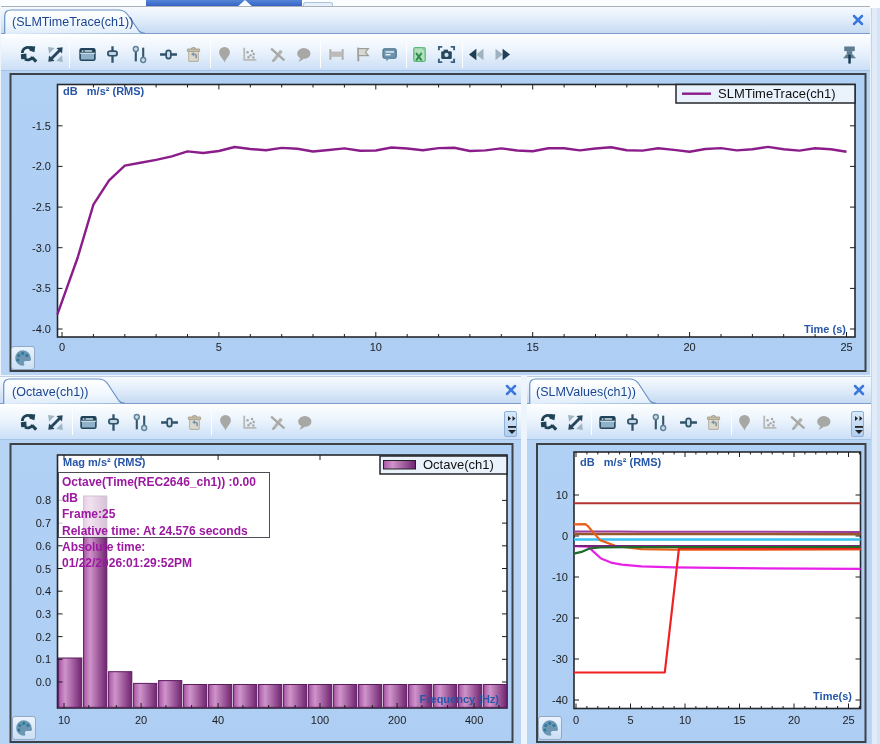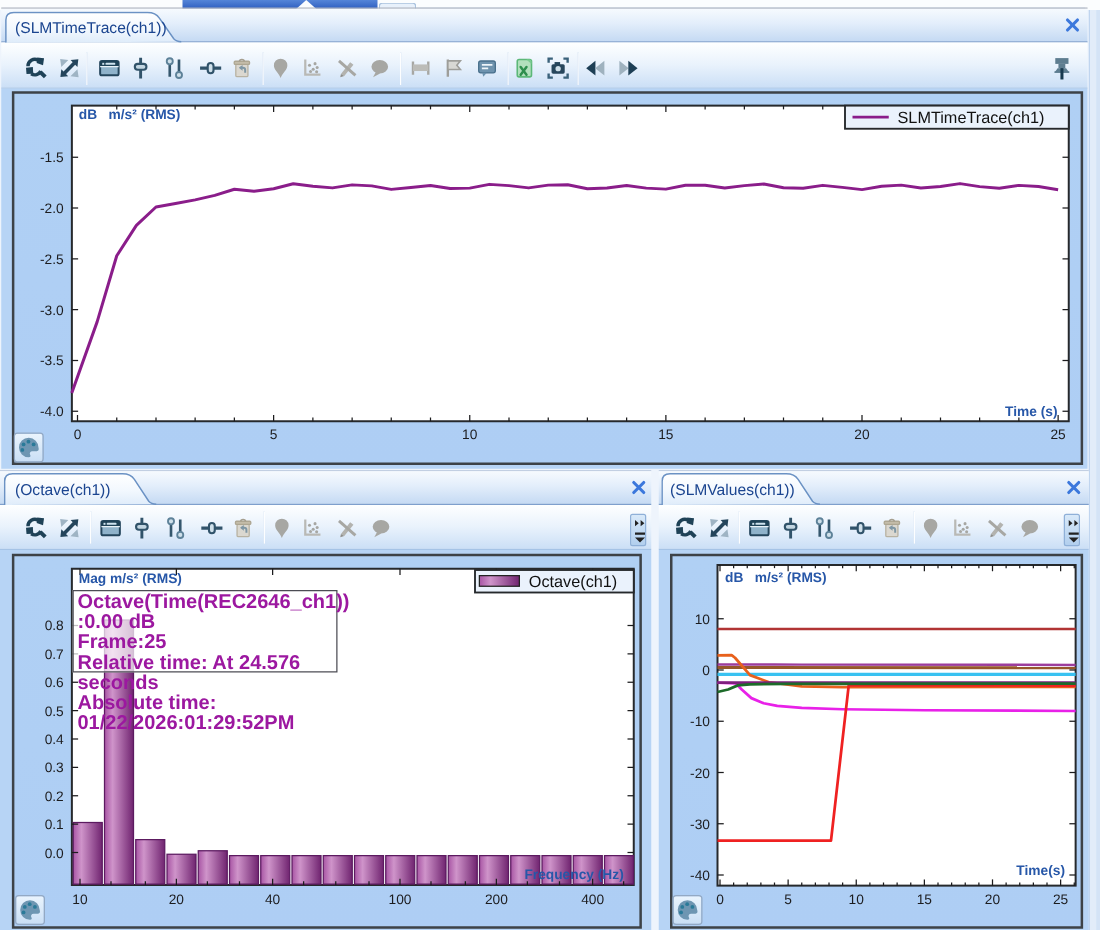--- a/index.html
+++ b/index.html
@@ -9,21 +9,21 @@
 .tbar { position:absolute; background:linear-gradient(#feffff, #e9f2fc 50%, #cbdff6); border-bottom:1px solid #a5c3e6; }
 .pbody { position:absolute; background:#b7d4f5; }
 .tbi { position:absolute; }
 .sep { position:absolute; width:1px; height:26px; background:#b6cde9; border-left:1px solid #fdfeff; }
 .ovf { position:absolute; width:13px; height:26.5px; background:linear-gradient(#d8e9f9,#b2cfee); border:1px solid #8fb0d8; border-radius:2px; }
 .pal { position:absolute; width:24px; height:24px; background:linear-gradient(#eaf4fd,#cadff5); border:1px solid #93a9c4; border-radius:3px; padding:0px; }
 .ax { font-size:11px; fill:#1c1c1e; font-family:"Liberation Sans", sans-serif; }
 .unit { font-size:11px; font-weight:bold; fill:#2757a8; font-family:"Liberation Sans", sans-serif; }
 .leg { font-size:13px; fill:#111; font-family:"Liberation Sans", sans-serif; }
 .tip { position:absolute; left:58px; top:472px; width:212px; height:66px; background:rgba(255,255,255,0.72);
-  border:1px solid #4c4c54; color:#9c18a0; font-weight:bold; font-size:16px; line-height:16.2px; padding:1px 0 0 3px; }
+  border:1px solid #4c4c54; color:#9c18a0; font-weight:bold; font-size:12px; line-height:16.2px; padding:1px 0 0 3px; }
 </style></head><body>
 
 <div class="abs" style="left:0;top:0;width:880px;height:8px;background:#fbfdfe"></div>
 <div class="abs" style="left:146px;top:0;width:156px;height:8px;background:linear-gradient(#5585d8,#2f5fc0);border-bottom:1.5px solid #1d4a9c"></div>
 <div class="abs" style="left:236px;top:0;width:0;height:0;border-left:9px solid transparent;border-right:9px solid transparent;border-bottom:8px solid #fbfdfe"></div>
 <div class="abs" style="left:303px;top:2px;width:30px;height:6px;background:#e8f1fb;border:1px solid #a9c2de;border-bottom:none;border-radius:3px 3px 0 0"></div>
 <div class="abs" style="left:333px;top:6px;width:535px;height:2px;background:#dce8f6"></div>
 
 <div class="abs" style="left:871px;top:8px;width:9px;height:736px;background:#e2ecf9;border-left:1px solid #c0d5ef"></div>
 <div class="abs" style="left:877px;top:8px;width:3px;height:736px;background:#d4e3f6"></div>

